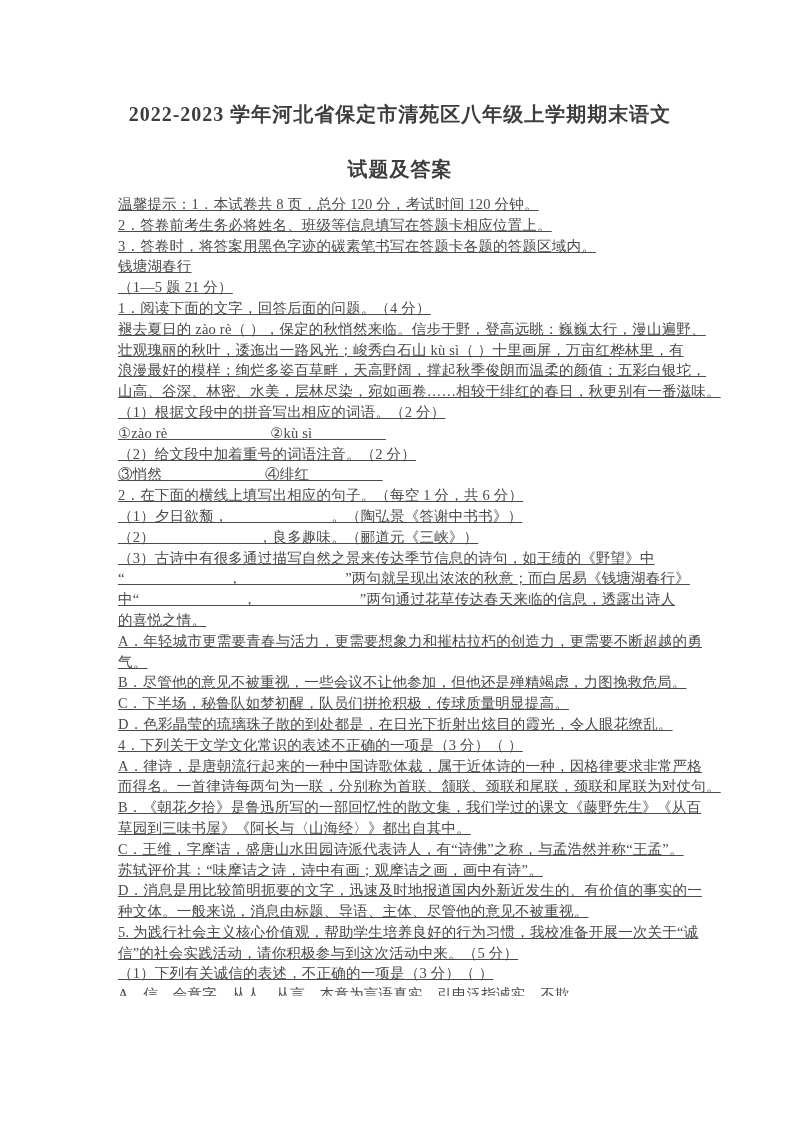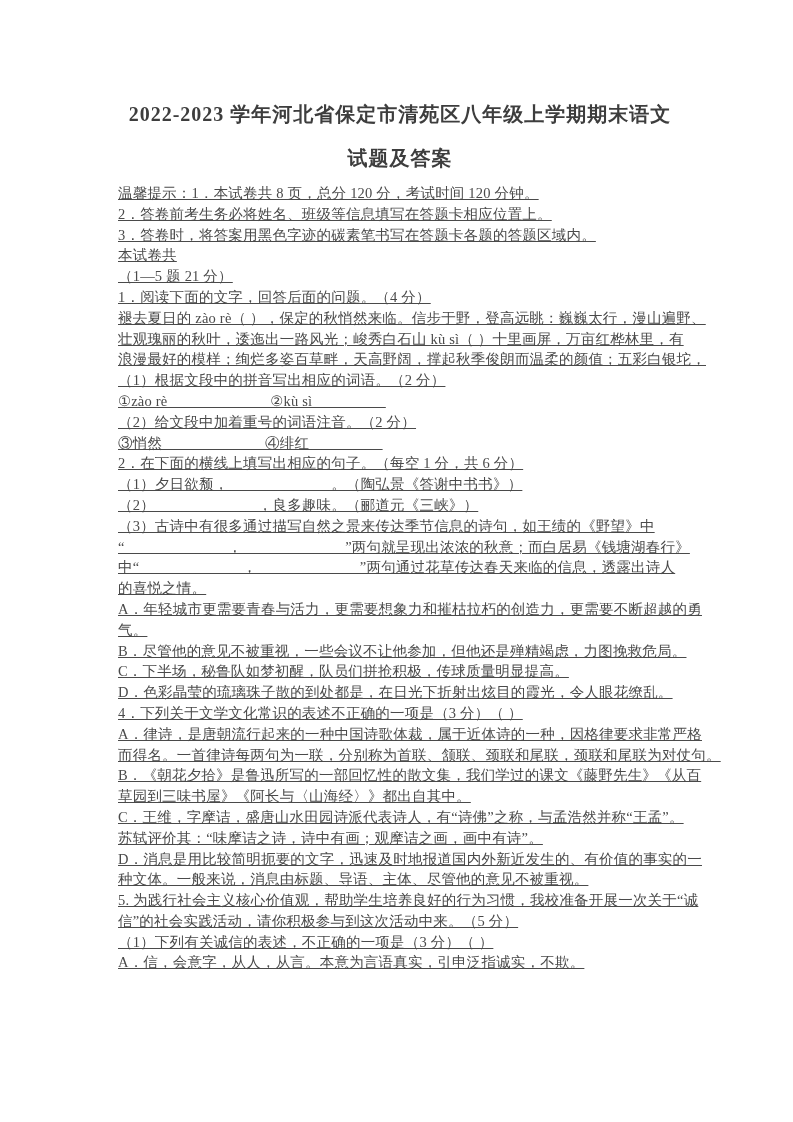--- a/index.html
+++ b/index.html
@@ -24,21 +24,21 @@
     font-weight: bold;
     color: #3d3d3d;
   }
   .title-line-1 {
     font-size: 20px;
     line-height: 28px;
     letter-spacing: 1px;
   }
   .title-line-2 {
     font-size: 20px;
-    margin-top: 17px;
+    margin-top: 28px;
     line-height: 26px;
     letter-spacing: 1px;
   }
   .body-text {
     margin-top: 12px;
     color: #4a4a4a;
   }
   .doc-line {
     font-size: 14.5px;
     line-height: 20.8px;
@@ -68,26 +68,27 @@
 <div class="page">
   <div class="content">
     <div class="title">
       <div class="title-line-1">2022-2023 学年河北省保定市清苑区八年级上学期期末语文</div>
       <div class="title-line-2">试题及答案</div>
     </div>
     <div class="body-text">
         <div class="doc-line">温馨提示：1．本试卷共 8 页，总分 120 分，考试时间 120 分钟。</div>
         <div class="doc-line">2．答卷前考生务必将姓名、班级等信息填写在答题卡相应位置上。</div>
         <div class="doc-line">3．答卷时，将答案用黑色字迹的碳素笔书写在答题卡各题的答题区域内。</div>
-        <div class="doc-line">本试卷共</div>
+        <div class="doc-line">钱塘湖春行</div>
         <div class="doc-line">（1—5 题  21 分）</div>
         <div class="doc-line">1．阅读下面的文字，回答后面的问题。（4 分）</div>
         <div class="doc-line">褪去夏日的 zào rè（  ），保定的秋悄然来临。信步于野，登高远眺：巍巍太行，漫山遍野、</div>
         <div class="doc-line">壮观瑰丽的秋叶，逶迤出一路风光；峻秀白石山 kù sì（  ）十里画屏，万亩红桦林里，有</div>
         <div class="doc-line">浪漫最好的模样；绚烂多姿百草畔，天高野阔，撑起秋季俊朗而温柔的颜值；五彩白银坨，</div>
+        <div class="doc-line">山高、谷深、林密、水美，层林尽染，宛如画卷……相较于绯红的春日，秋更别有一番滋味。</div>
         <div class="doc-line">（1）根据文段中的拼音写出相应的词语。（2 分）</div>
         <div class="doc-line">①zào rè＿＿＿＿＿　　②kù sì＿＿＿＿＿</div>
         <div class="doc-line">（2）给文段中加着重号的词语注音。（2 分）</div>
         <div class="doc-line">③悄然＿＿＿＿＿　　④绯红＿＿＿＿＿</div>
         <div class="doc-line">2．在下面的横线上填写出相应的句子。（每空 1 分，共 6 分）</div>
         <div class="doc-line">（1）夕日欲颓，＿＿＿＿＿＿＿。（陶弘景《答谢中书书》）</div>
         <div class="doc-line">（2）＿＿＿＿＿＿＿，良多趣味。（郦道元《三峡》）</div>
         <div class="doc-line">（3）古诗中有很多通过描写自然之景来传达季节信息的诗句，如王绩的《野望》中</div>
         <div class="doc-line">“＿＿＿＿＿＿＿，＿＿＿＿＿＿＿”两句就呈现出浓浓的秋意；而白居易《钱塘湖春行》</div>
         <div class="doc-line">中“＿＿＿＿＿＿＿，＿＿＿＿＿＿＿”两句通过花草传达春天来临的信息，透露出诗人</div>

